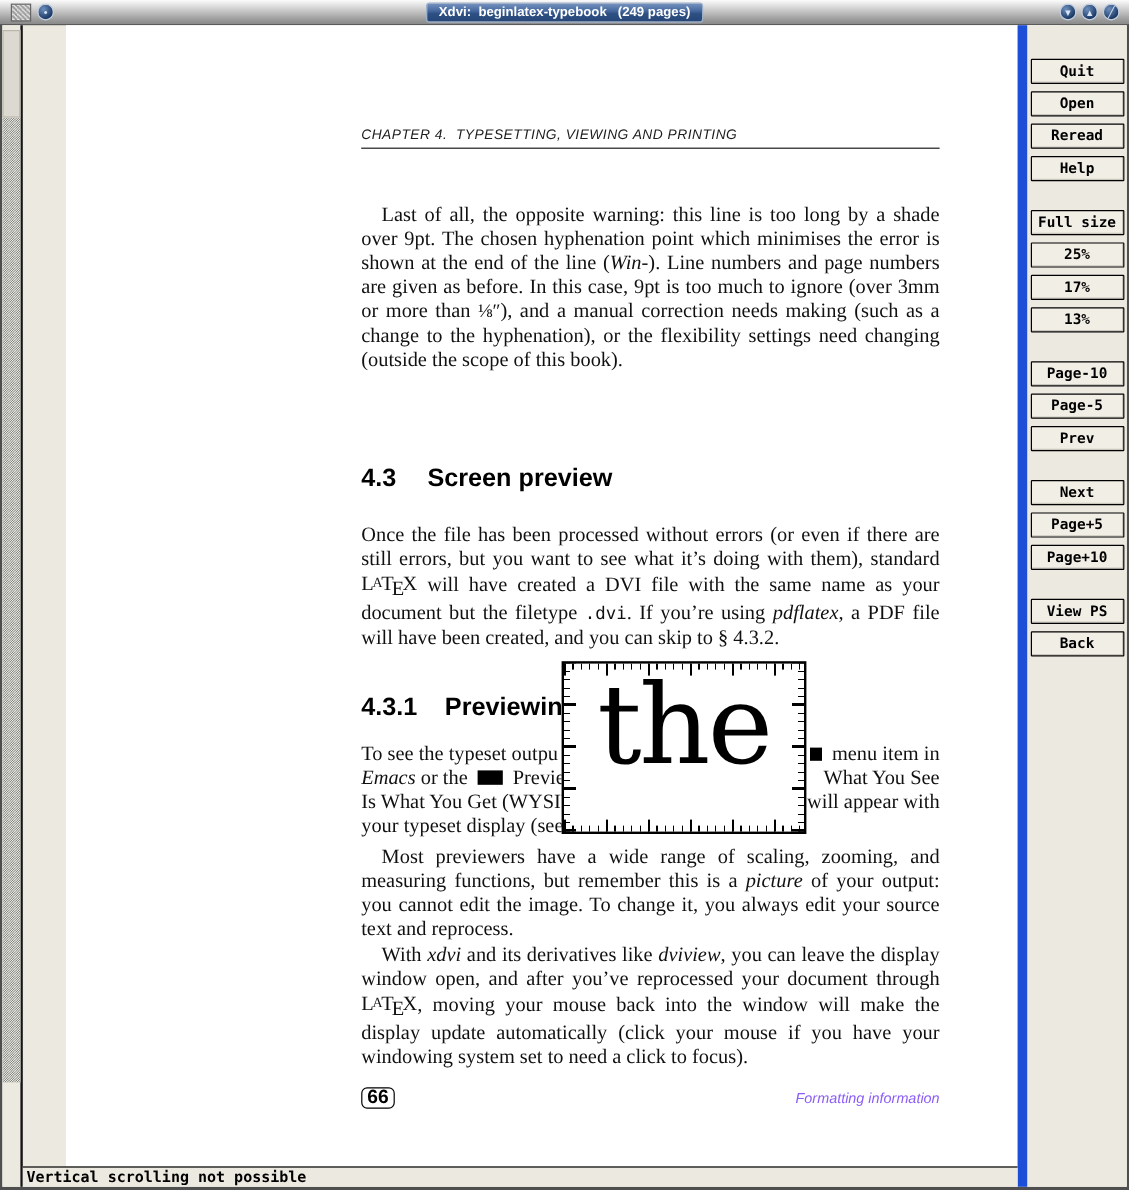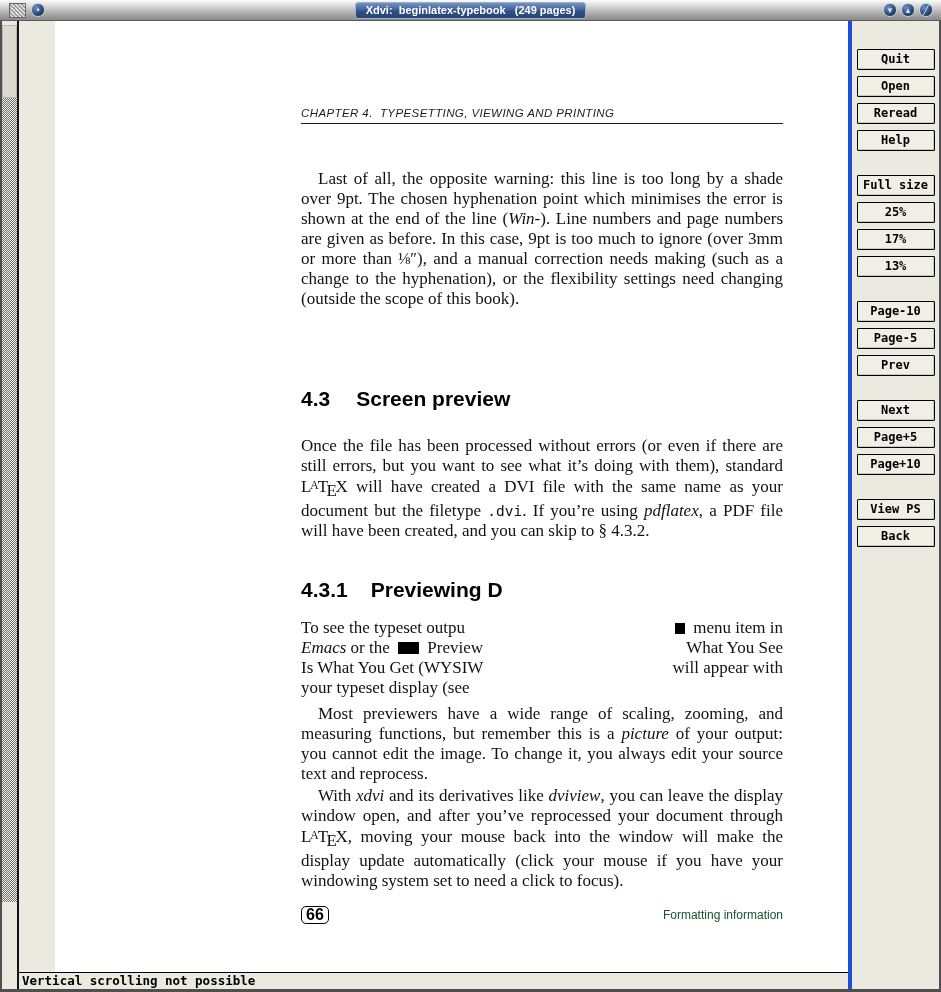--- a/index.html
+++ b/index.html
@@ -86,29 +86,29 @@
       repeating-linear-gradient(0deg,#000 0 1px,transparent 1px 7px) top right/5px 100% no-repeat,
       repeating-linear-gradient(0deg,#000 0 2px,transparent 2px 35px) top right/10px 100% no-repeat; }
   .mag-word { position:absolute; left:0; right:0; top:6px; text-align:center;
     font-family:"DejaVu Serif", serif; font-size:92px; line-height:1;
     letter-spacing:-2px; color:#000; }
 
   .page-footer { position:absolute; left:246px; top:885px; width:482px;
     display:flex; justify-content:space-between; align-items:center; }
   .pageno-box { border:1.5px solid #000; border-radius:5px; padding:0 4px;
     font-size:16px; font-weight:bold; color:#000; line-height:16px; }
-  .book-title { font-size:12px; color:#14532d; }
+  .book-title { font-style:italic; font-size:12px; color:#8b5cf6; }
 
   
   .tex-a { font-size:.68em; vertical-align:.28em; margin:0 -.09em; }
   .tex-e { vertical-align:-.21em; margin:0 -.09em; }
 
   
   .panel { position:absolute; left:846px; top:21px; width:91px; height:968px;
-    background:#ece9e0; border-left:4px solid #1d4ed8; padding-top:28px; }
+    background:#ece9e0; border-left:8px solid #1d4ed8; padding-top:28px; }
   .xbtn { display:block; width:78px; height:21px; margin:0 auto 6px auto;
     background:#f1eee5; border:1px solid #000; border-radius:1px;
     font-family:"DejaVu Sans Mono", monospace; font-size:12px; font-weight:bold;
     color:#000; text-align:center; line-height:19px; white-space:pre;
     box-shadow:inset -1px -1px 0 #c9c6bd; }
   .gap { margin-top:24px; }
 
   
   .statusbar { position:absolute; left:17px; top:972px; width:829px; height:17px;
     background:#ece9e0; border-top:1px solid #000;
@@ -157,20 +157,23 @@
 
     <div class="body-par indent" style="top:683px;"><span>Most previewers have a wide range of scaling, zooming, and measuring functions, but remember this is a </span><span class="it">picture</span><span> of your output: you cannot edit the image.  To change it, you always edit your source text and reprocess.</span></div>
 
     <div class="body-par indent" style="top:765px;"><span>With </span><span class="it">xdvi</span><span> and its derivatives like </span><span class="it">dviview</span><span>, you can leave the display window open, and after you’ve reprocessed your document through </span><span class="tex-logo">L<span class="tex-a">A</span>T<span class="tex-e">E</span>X</span><span>, moving your mouse back into the window will make the display update automatically (click your mouse if you have your windowing system set to need a click to focus).</span></div>
 
     <div class="page-footer">
       <span class="pageno-box">66</span>
       <span class="book-title">Formatting information</span>
     </div>
 
+    <div class="magnifier">
+      <span class="mag-word">the</span>
+    </div>
 
   </div>
 
   <div class="panel">
     <button class="xbtn">Quit</button>
     <button class="xbtn">Open</button>
     <button class="xbtn">Reread</button>
     <button class="xbtn">Help</button>
 
     <button class="xbtn gap">Full size</button>

